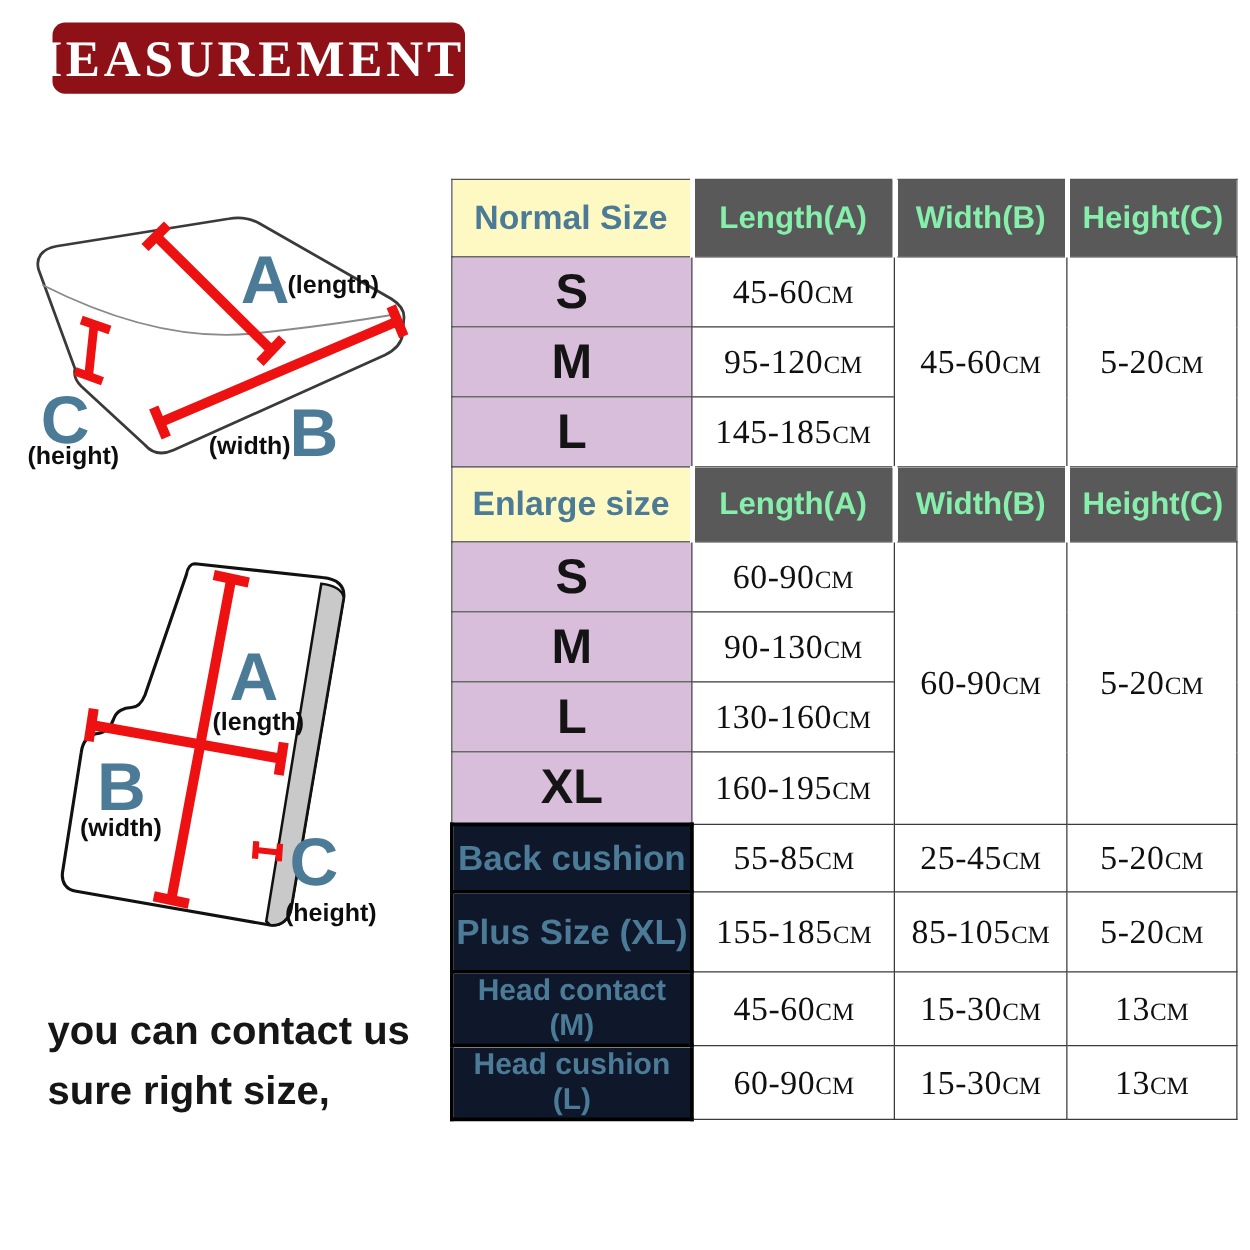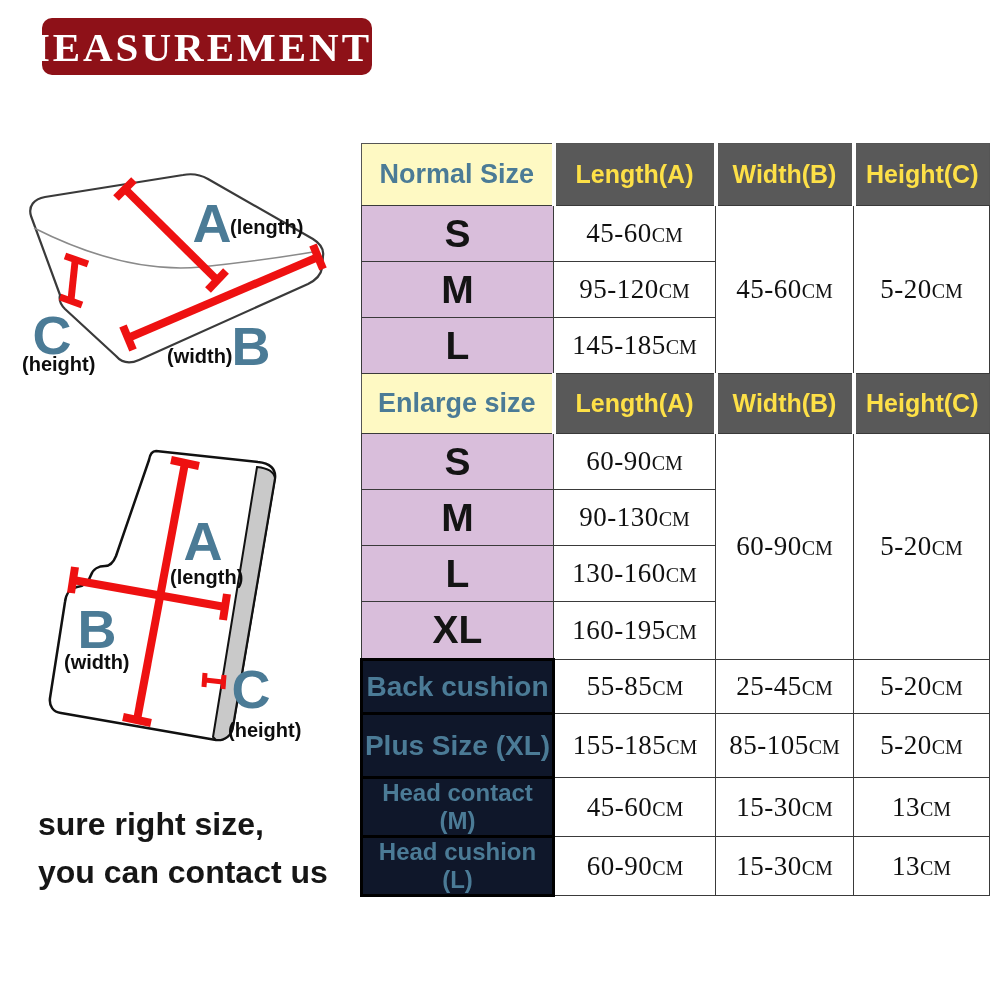--- a/index.html
+++ b/index.html
@@ -21,21 +21,21 @@
   table.size-table{
     border-collapse:collapse;table-layout:fixed;width:628px;
     border:1px solid #555;
   }
   table.size-table td{padding:0;text-align:center;vertical-align:middle;overflow:hidden;}
 
   td.lbl-head{
     background:#fef9c3;color:#4b7b96;font-weight:bold;font-size:27px;
   }
   td.gray-head{
-    background:#595959;color:#fde047;font-weight:bold;font-size:25px;
+    background:#595959;color:#86efac;font-weight:bold;font-size:25px;
     border-left:4px solid #ffffff;
   }
   td.size-cell{
     background:#d9bedb;color:#141414;font-weight:bold;font-size:39px;
     border:1px solid #3a3a3a;
   }
   td.val{
     background:#ffffff;color:#101010;
     font-family:"Liberation Serif",serif;font-size:27px;
     border:1px solid #3a3a3a;letter-spacing:0.5px;
@@ -202,15 +202,15 @@
       <td class="cat cat-sm">Head cushion (L)</td>
       <td class="val fmt-cm">60-90<span class="cm">CM</span></td>
       <td class="val fmt-cm">15-30<span class="cm">CM</span></td>
       <td class="val fmt-cm">13<span class="cm">CM</span></td>
     </tr>
   </tbody>
     </table>
 </div>
 
 <div class="footnote">
+  <div>you can contact us</div>
   <div>sure right size,</div>
-  <div>you can contact us</div>
 </div>
 
 </body></html>

